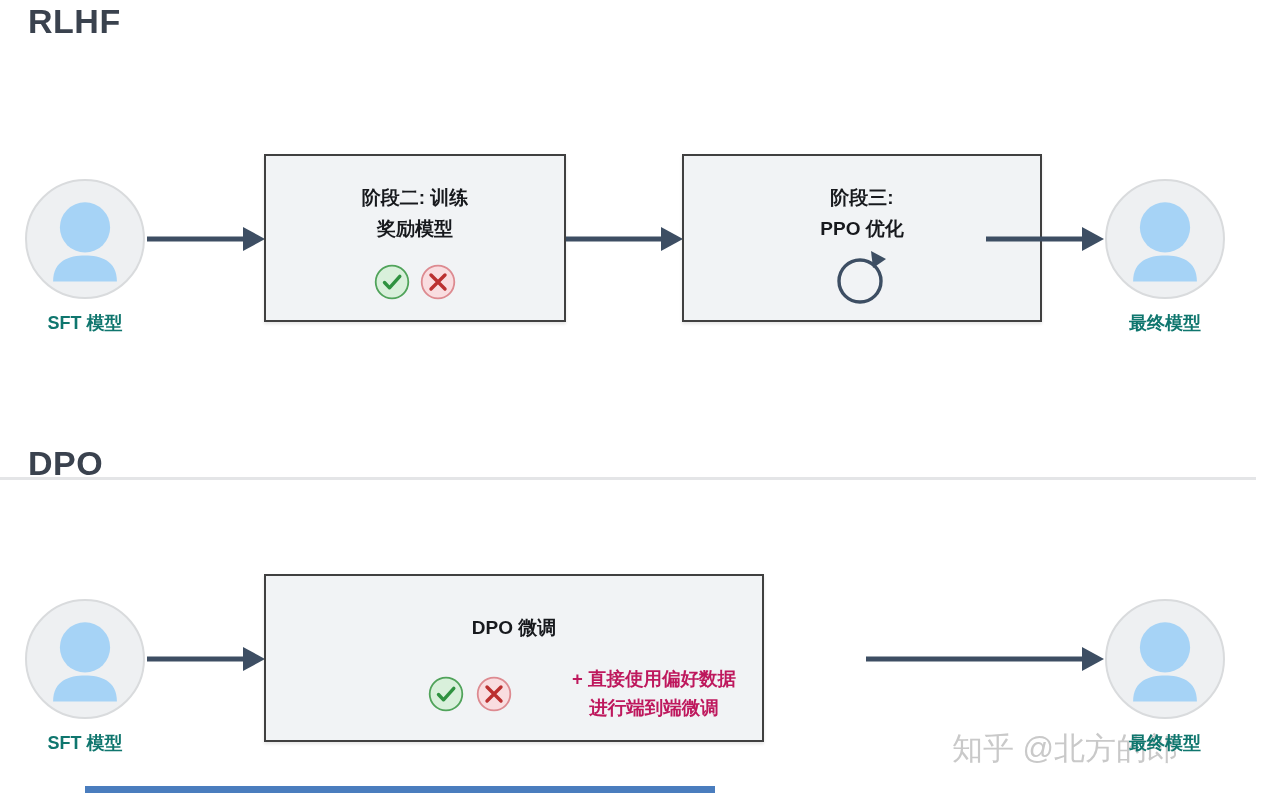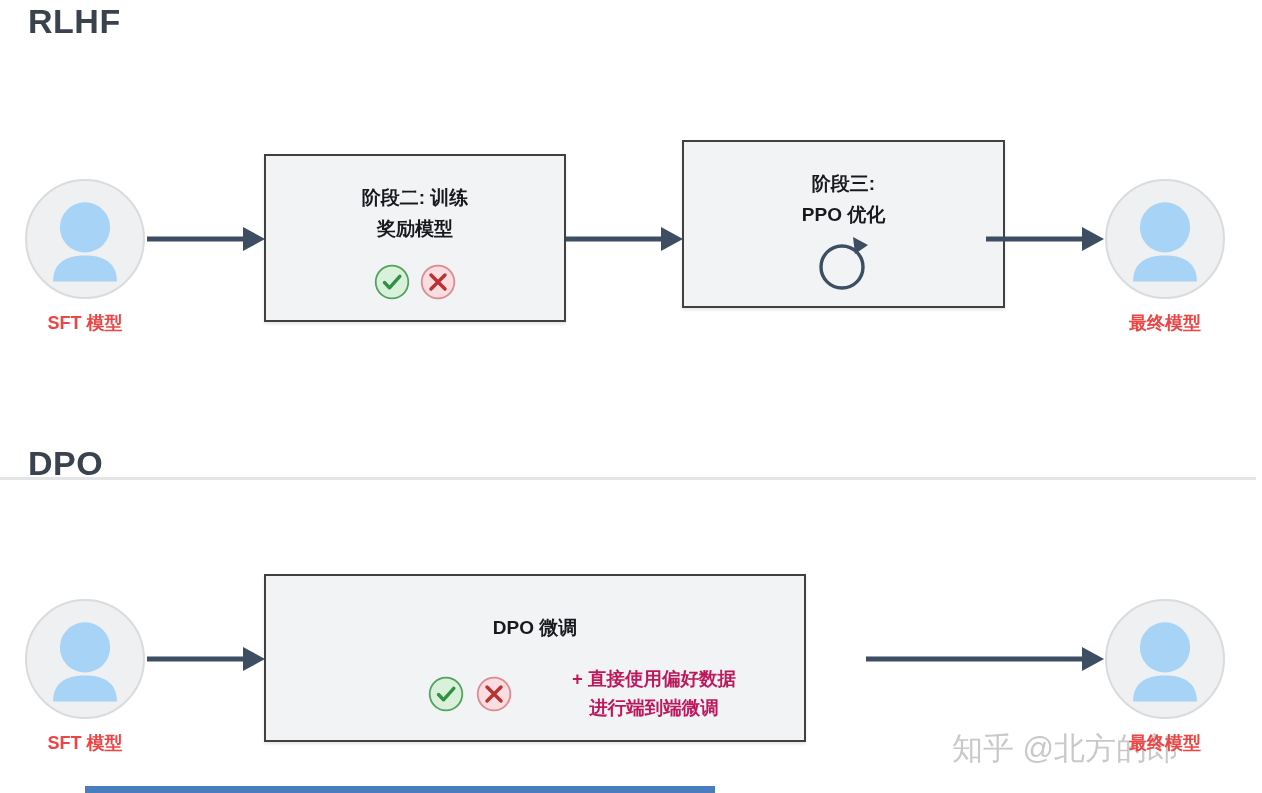--- a/index.html
+++ b/index.html
@@ -34,21 +34,21 @@
     box-sizing: border-box;
     overflow: hidden;
   }
   .avatar svg { display: block; }
   .actor-label {
     position: absolute;
     width: 124px;
     text-align: center;
     font-size: 18px;
     font-weight: 700;
-    color: #ef4444;
+    color: #0f766e;
     z-index: 2;
   }
   .flow-arrow { position: absolute; }
   .node-box {
     position: absolute;
     background: #f1f3f5;
     border: 2px solid #404040;
     box-sizing: border-box;
     box-shadow: 0 2px 3px rgba(0,0,0,0.10);
   }
@@ -126,21 +126,21 @@
         <path d="M11 11 L25 25 M25 11 L11 25" stroke="#bb3030" stroke-width="3.4" stroke-linecap="round"></path>
       </svg>
     </div>
   </div>
 
   <svg class="flow-arrow" style="left:566px; top:226px;" width="117" height="26">
     <line x1="0" y1="13" x2="99" y2="13" stroke="#3d4e63" stroke-width="5"></line>
     <polygon points="95,1 117,13 95,25" fill="#3d4e63"></polygon>
   </svg>
 
-  <div class="node-box" style="left:682px; top:140px; width:323px; height:168px;">
+  <div class="node-box" style="left:682px; top:154px; width:360px; height:168px;">
     <div class="box-text" style="top:26px;">阶段三:</div>
     <div class="box-text" style="top:57px;">PPO 优化</div>
     <div class="loop-wrap" style="top:92px;">
       <svg width="60" height="60">
         <circle cx="28" cy="33" r="21" fill="none" stroke="#3d4e63" stroke-width="3.4"></circle>
         <polygon points="39,3 54,11 41,20" fill="#3d4e63"></polygon>
       </svg>
     </div>
   </div>
 
@@ -168,21 +168,21 @@
       <path d="M27 104 C27 82 44 77 60 77 C76 77 93 82 93 104 Z" fill="#a6d3f6"></path>
     </svg>
   </div>
   <div class="actor-label" style="left:23px; top:731px;">SFT 模型</div>
 
   <svg class="flow-arrow" style="left:147px; top:646px;" width="118" height="26">
     <line x1="0" y1="13" x2="100" y2="13" stroke="#3d4e63" stroke-width="5"></line>
     <polygon points="96,1 118,13 96,25" fill="#3d4e63"></polygon>
   </svg>
 
-  <div class="node-box" style="left:264px; top:574px; width:542px; height:168px;">
+  <div class="node-box" style="left:264px; top:574px; width:500px; height:168px;">
     <div class="box-text" style="top:36px;">DPO 微调</div>
     <div class="icon-row" style="left:162px; top:100px; gap:12px;">
       <svg width="36" height="36">
         <circle cx="18" cy="18" r="16.3" fill="#d9f0db" stroke="#50a35a" stroke-width="1.8"></circle>
         <path d="M10.5 18.5 L15.5 23.8 L25.8 12.3" fill="none" stroke="#2f9240" stroke-width="3.4" stroke-linecap="round" stroke-linejoin="round"></path>
       </svg>
       <svg width="36" height="36">
         <circle cx="18" cy="18" r="16.3" fill="#f9dde0" stroke="#dd8a90" stroke-width="1.8"></circle>
         <path d="M11 11 L25 25 M25 11 L11 25" stroke="#bb3030" stroke-width="3.4" stroke-linecap="round"></path>
       </svg>

